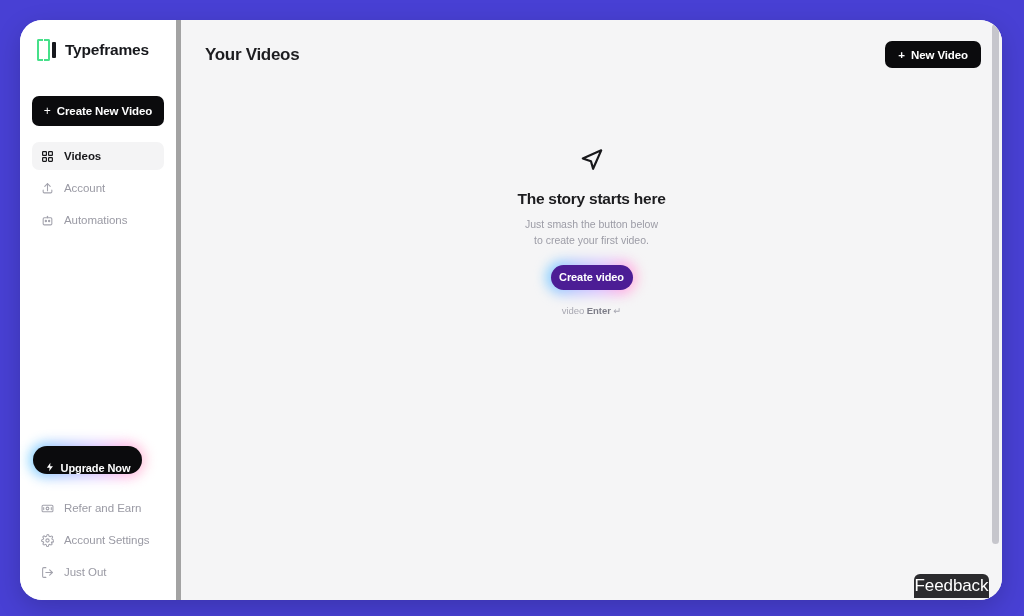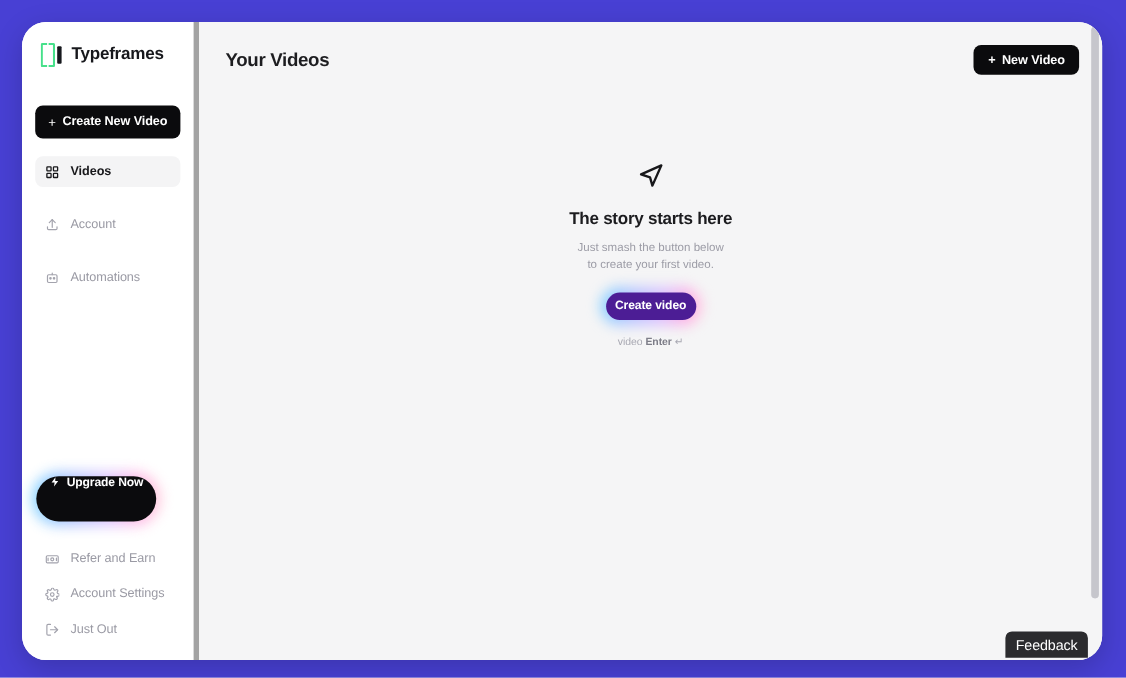--- a/index.html
+++ b/index.html
@@ -105,21 +105,21 @@
     font-weight: 500;
     line-height: 1;
     position: relative;
     top: -0.5px;
   }
 
   .nav {
     margin-top: 16px;
     display: flex;
     flex-direction: column;
-    gap: 20px;
+    gap: 4px;
   }
   .nav-item {
     display: flex;
     align-items: center;
     gap: 10px;
     height: 28px;
     padding: 0 8px;
     border-radius: 7px;
     cursor: pointer;
     font-size: 11.5px;
@@ -155,30 +155,30 @@
     position: absolute;
     left: -4px; top: -4px; right: -4px; bottom: -4px;
     border-radius: 999px;
     background: linear-gradient(90deg, #7fd4ff 0%, #a8c3ff 28%, #d9c2ff 58%, #ffb6e6 82%, #ffc9d8 100%);
     filter: blur(6px);
     opacity: 0.95;
   }
   .upgrade-btn {
     position: relative;
     width: 100%;
-    height: 41px;
+    height: 28px;
     background: #0b0b0d;
     color: #fff;
     border: none;
     border-radius: 999px;
     font-family: inherit;
     font-size: 11px;
     font-weight: 600;
     display: flex;
-    align-items: flex-start;
+    align-items: flex-end;
     justify-content: center;
     gap: 6px;
     cursor: pointer;
     letter-spacing: -0.1px;
   }
 
   
   .main {
     flex: 1;
     background: #f5f5f6;
@@ -304,21 +304,21 @@
     position: absolute;
     left: 914px;
     top: 574px;
     width: 75px;
     height: 24px;
     background: #2b2b2e;
     color: #ffffff;
     border: none;
     border-radius: 6px 6px 0 0;
     font-family: inherit;
-    font-size: 13px;
+    font-size: 17px;
     font-weight: 500;
     cursor: pointer;
     display: flex;
     align-items: center;
     justify-content: center;
     letter-spacing: -0.1px;
     z-index: 20;
   }
 </style>
 </head>

